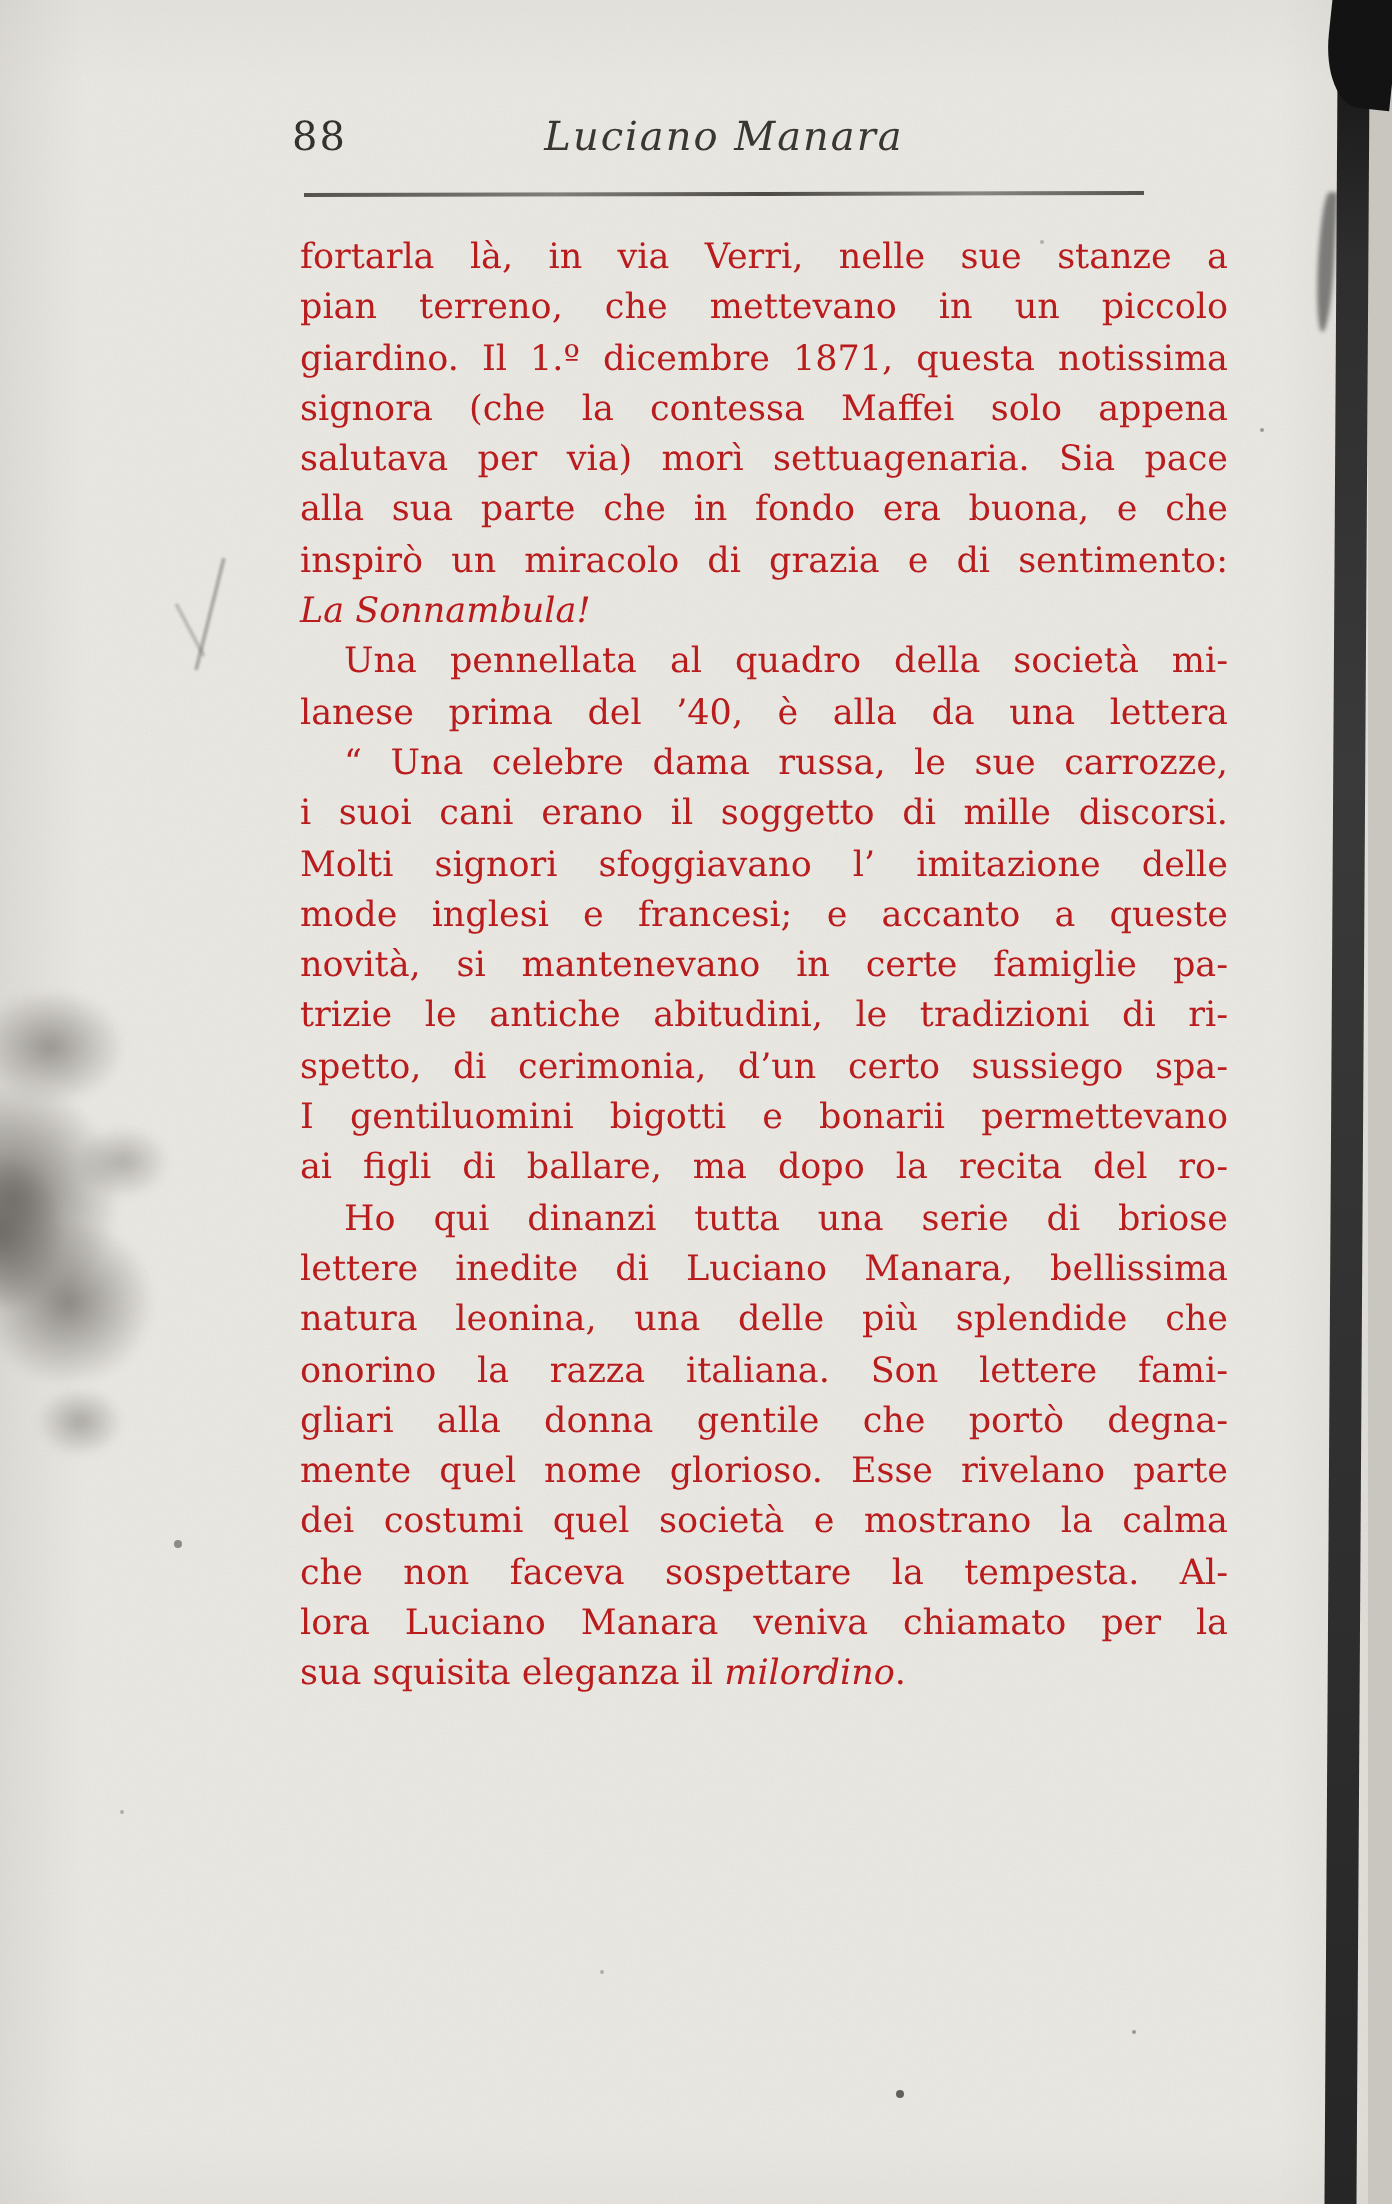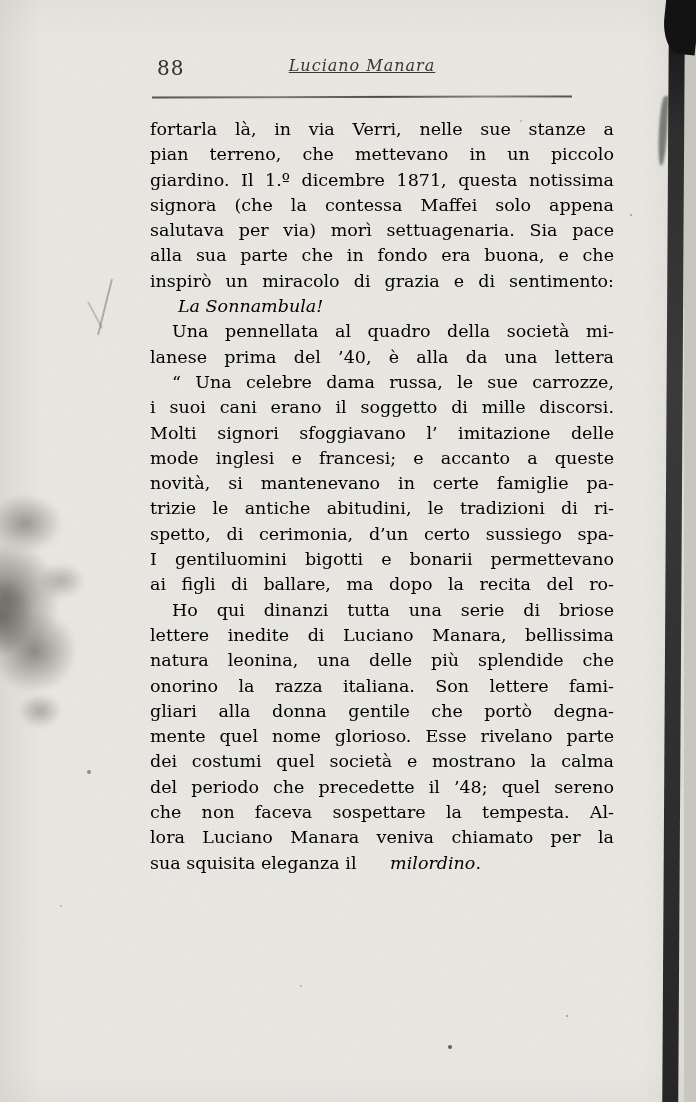--- a/index.html
+++ b/index.html
@@ -65,46 +65,46 @@
       88px 771px 0 1px rgba(70,65,60,.55),
       566px 1015px 0 0 rgba(80,75,70,.5),
       630px 214px 0 0 rgba(80,75,70,.5),
       207px 200px 0 0 rgba(90,85,80,.45),
       520px 120px 0 0 rgba(100,95,90,.4),
       300px 985px 0 0 rgba(95,90,85,.4),
       60px 905px 0 0 rgba(95,90,85,.4);
   }
   
   .header{position:absolute;left:150px;top:54px;width:464px;height:34px;}
-  .page-number{position:absolute;left:-4px;top:2px;font-size:20px;letter-spacing:1px;margin-left:11px;}
+  .page-number{position:absolute;left:-4px;top:2px;font-size:20px;letter-spacing:1px;}
   .running-title{
     position:absolute;left:0;top:2px;width:424px;text-align:center;
-    font-style:italic;font-size:16px;letter-spacing:1px;color:#3a3733;text-decoration:underline;
+    font-style:italic;font-size:20px;letter-spacing:1px;color:#3a3733;
   }
   .header-rule{
     position:absolute;left:152px;top:96px;width:420px;height:2px;
     background:linear-gradient(90deg, rgba(60,57,52,.85) 0%, rgba(60,57,52,.6) 30%, rgba(60,57,52,.9) 55%, rgba(60,57,52,.55) 80%, rgba(60,57,52,.85) 100%);
     transform:rotate(-0.15deg);
   }
   
   .text-block{
     position:absolute;left:150px;top:117px;width:464px;
     font-size:17.5px;line-height:25.3px;
-    color:#000000;
+    color:#b91c1c;
   }
   .line{
     height:25.3px;
     text-align:justify;
     -moz-text-align-last:justify;
     text-align-last:justify;
     white-space:nowrap;
   }
   .line.last{text-align-last:left;}
   .line.indent{padding-left:22px;}
-  .it{font-style:italic;margin-left:28px;}
+  .it{font-style:italic;}
 </style>
 </head>
 <body>
 
 <div class="page">
 
   <svg class="grain" width="696" height="1102" xmlns="http://www.w3.org/2000/svg">
     <filter id="g">
       <feTurbulence type="fractalNoise" baseFrequency="0.9" numOctaves="2" seed="7"></feTurbulence>
       <feColorMatrix type="matrix" values="0 0 0 0 0.45  0 0 0 0 0.43  0 0 0 0 0.40  0 0 0 0.16 0"></feColorMatrix>
@@ -149,19 +149,18 @@
       <div class="line"><span>spetto, di cerimonia, d’un certo sussiego spa-</span></div>
       <div class="line"><span>I gentiluomini bigotti e bonarii permettevano</span></div>
       <div class="line"><span>ai figli di ballare, ma dopo la recita del ro-</span></div>
       <div class="line indent"><span>Ho qui dinanzi tutta una serie di briose</span></div>
       <div class="line"><span>lettere inedite di Luciano Manara, bellissima</span></div>
       <div class="line"><span>natura leonina, una delle più splendide che</span></div>
       <div class="line"><span>onorino la razza italiana. Son lettere fami-</span></div>
       <div class="line"><span>gliari alla donna gentile che portò degna-</span></div>
       <div class="line"><span>mente quel nome glorioso. Esse rivelano parte</span></div>
       <div class="line"><span>dei costumi quel società e mostrano la calma</span></div>
-      <div class="line"><span>del periodo che precedette il ’48; quel sereno</span></div>
       <div class="line"><span>che non faceva sospettare la tempesta. Al-</span></div>
       <div class="line"><span>lora Luciano Manara veniva chiamato per la</span></div>
       <div class="line last"><span>sua squisita eleganza il </span><span class="it">milordino</span><span>.</span></div>
     </div>
 
 </div>
 
 </body></html>

